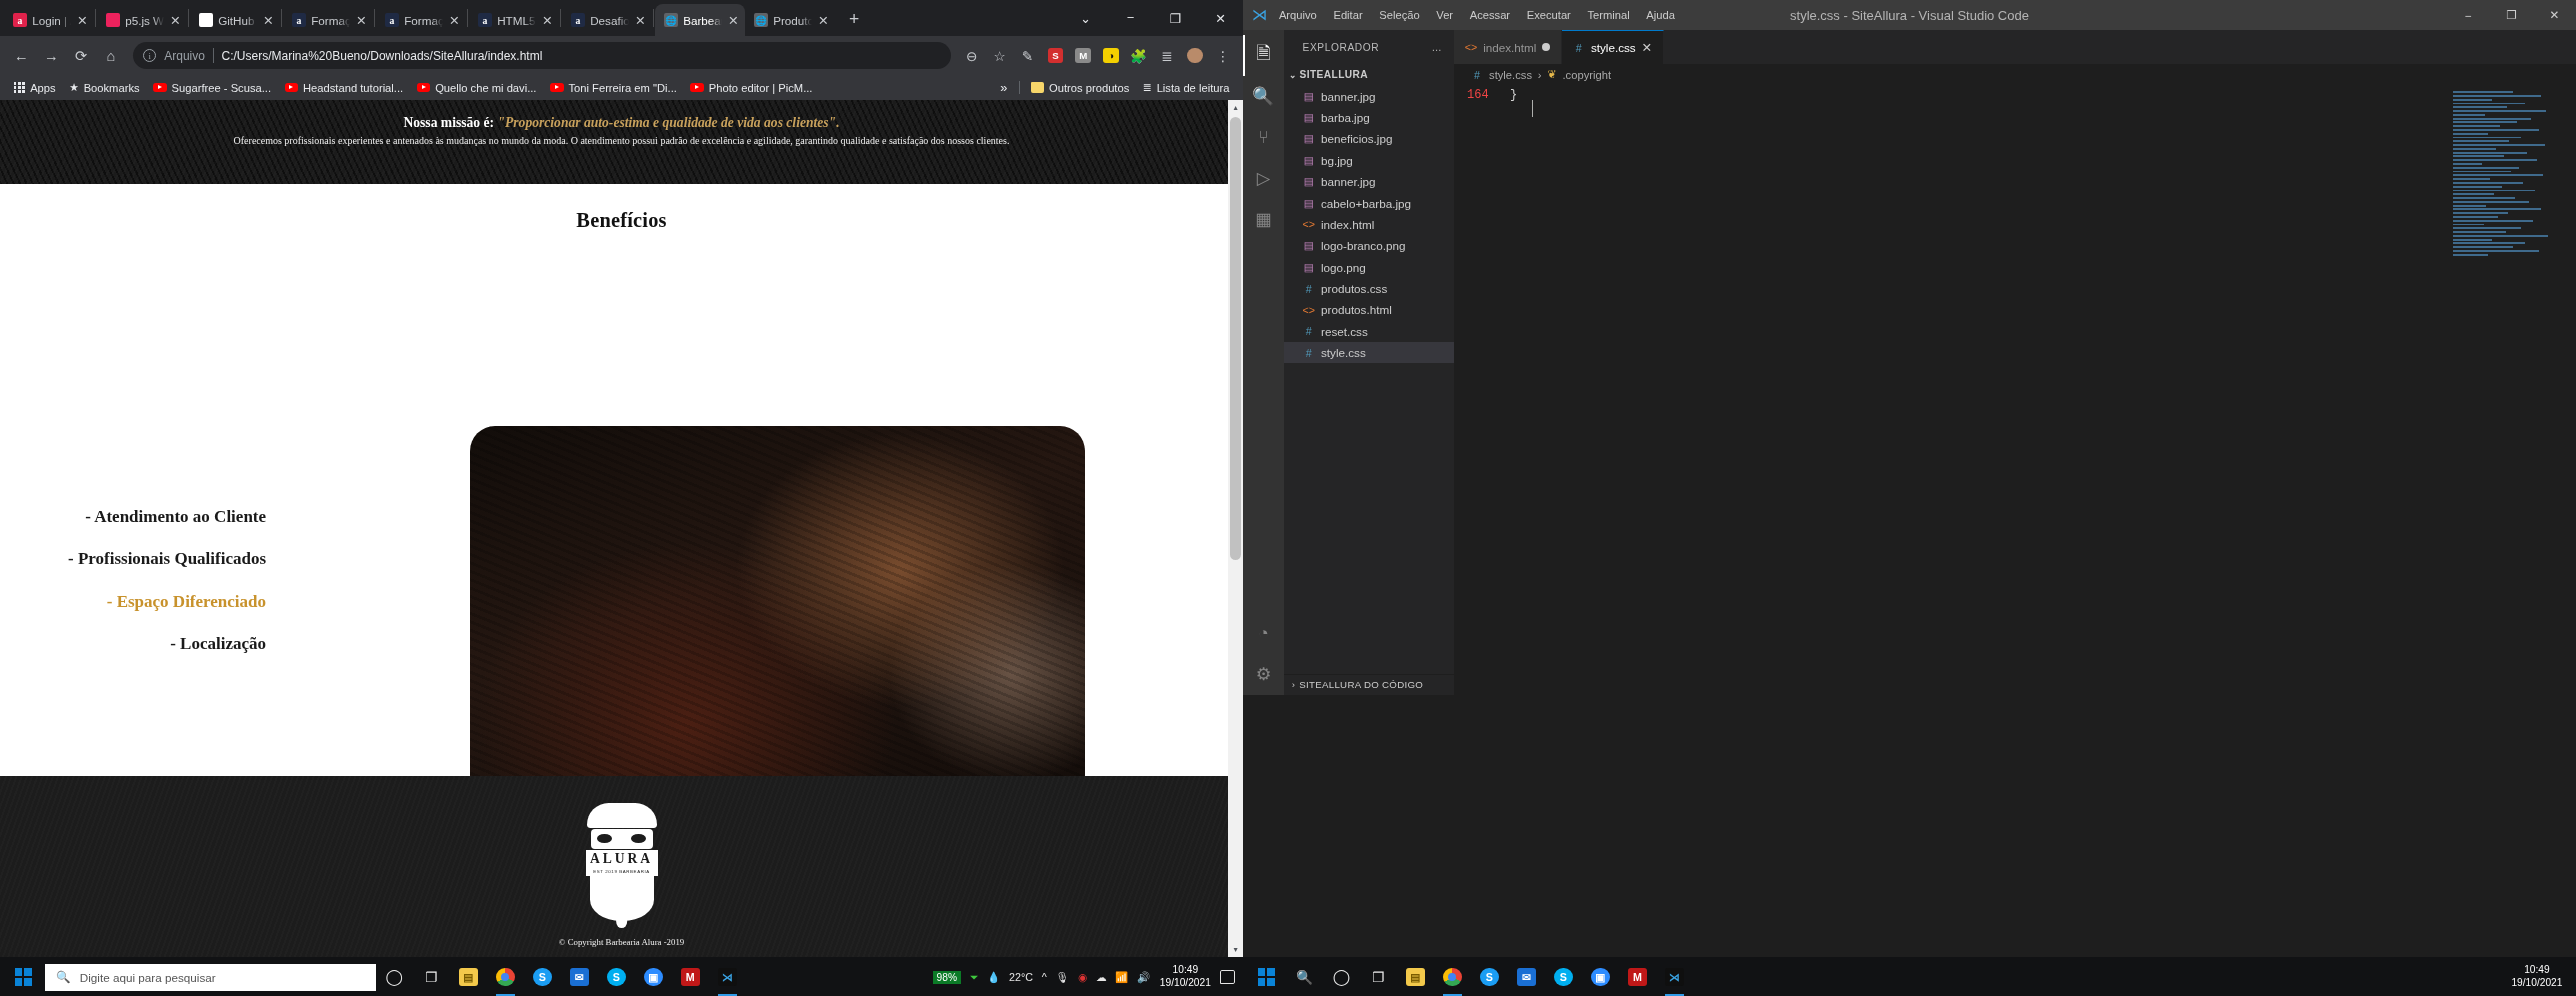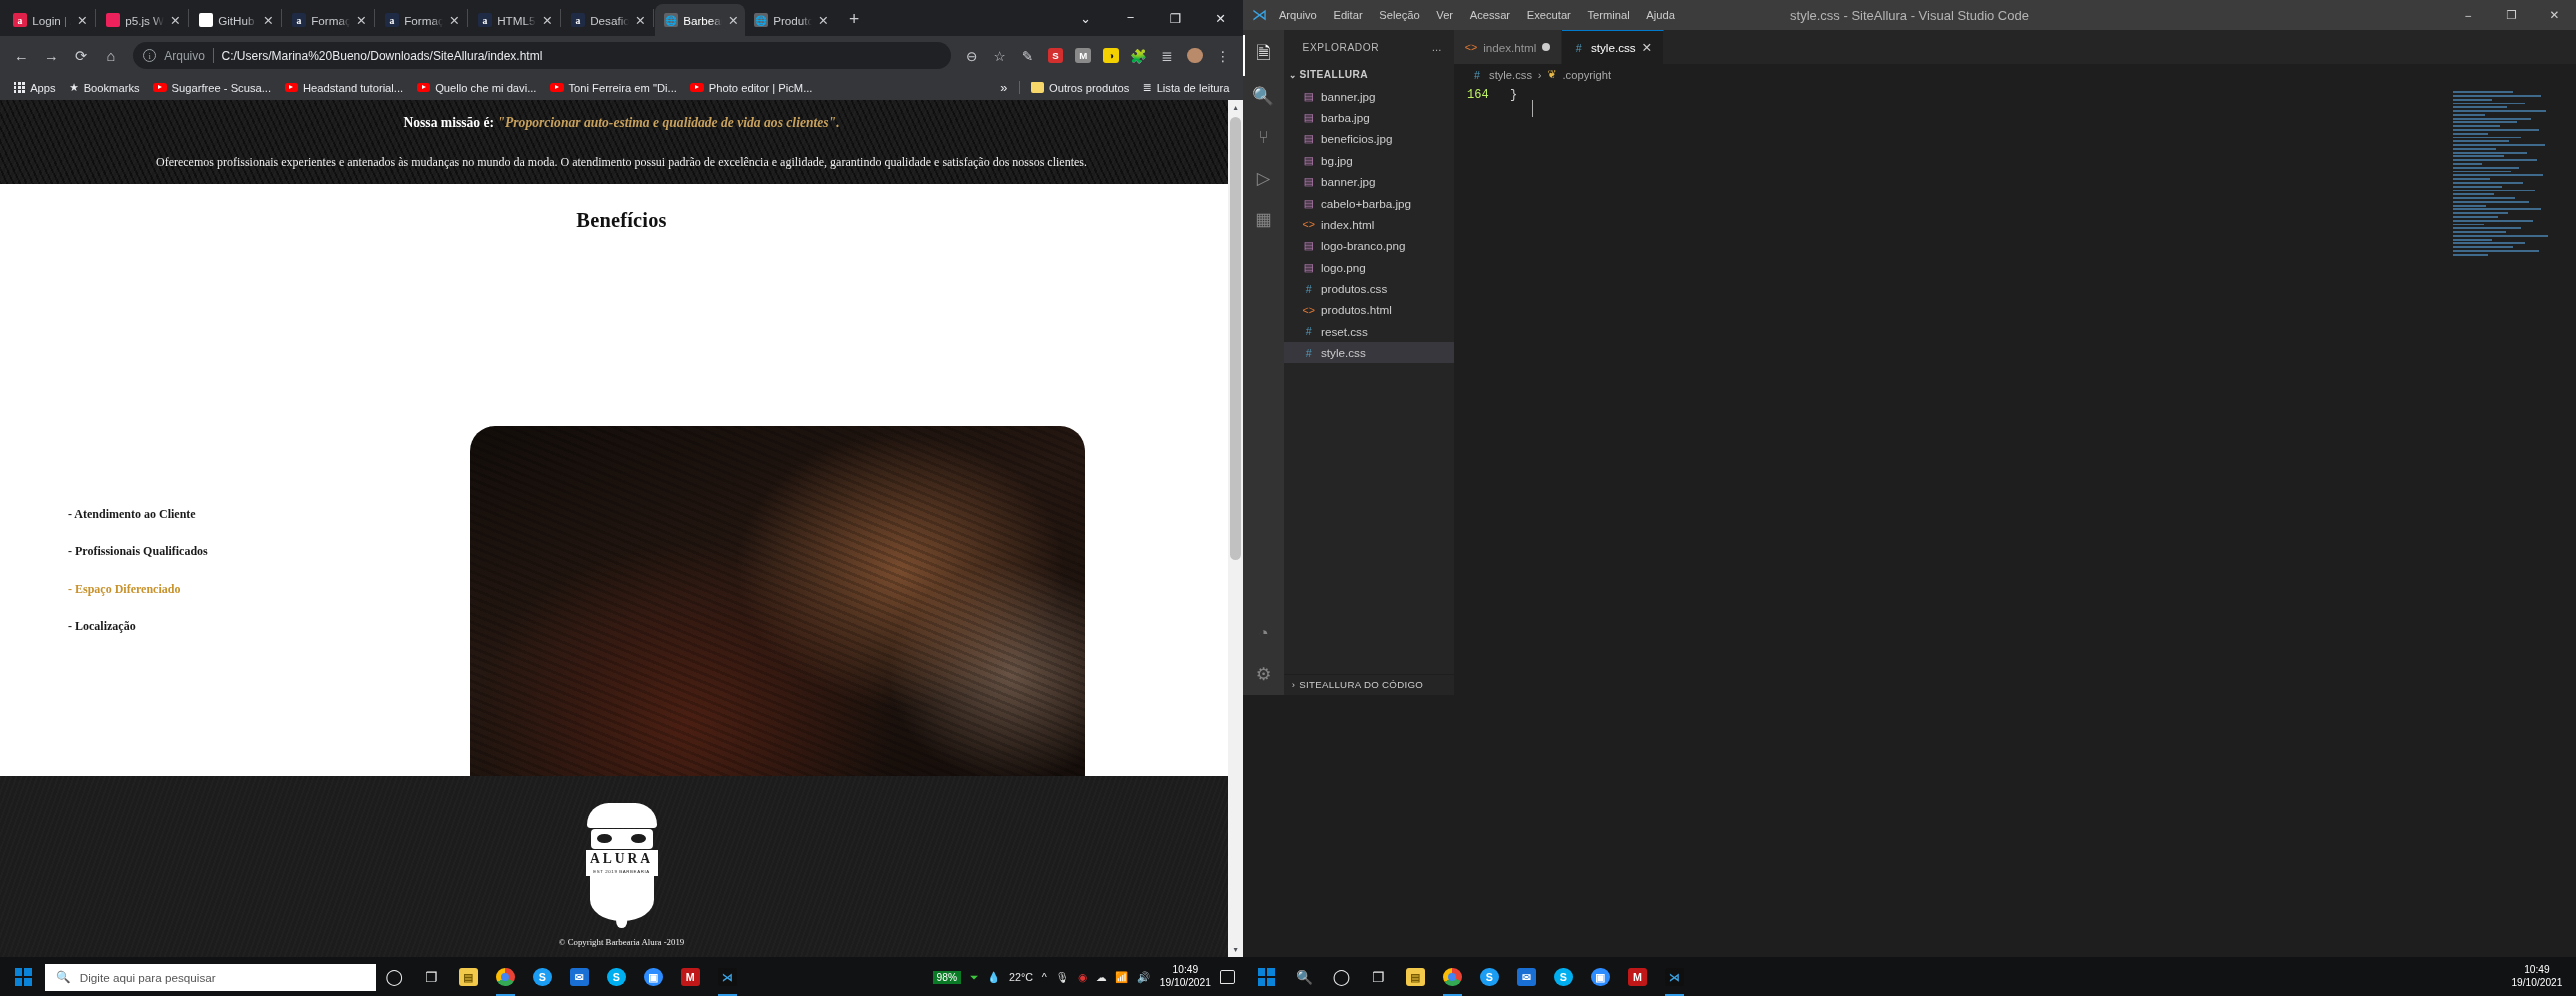--- a/index.html
+++ b/index.html
@@ -89,28 +89,28 @@
   .hero { background:#1b1b1b; height:84px; position:relative; overflow:hidden; }
   .hero::before { content:""; position:absolute; inset:0;
        background-image:
          repeating-linear-gradient(115deg, rgba(255,255,255,.025) 0 1.9px, transparent 1.9px 4.9px),
          repeating-linear-gradient(65deg, rgba(0,0,0,.5) 0 1.9px, transparent 1.9px 5.8px);
        opacity:.9; }
   .mission { position:relative; text-align:center; padding-top:14.6px;
              font-family:"Liberation Serif", serif; font-size:13.6px; color:#fff; }
   .mission b { font-weight:bold; }
   .mission i { color:#c8a15c; font-style:italic; font-weight:bold; }
-  .hero-sub { position:relative; text-align:center; margin-top:24px;
-              font-family:"Liberation Serif", serif; font-size:12px; color:#efefef; }
+  .hero-sub { position:relative; text-align:center; margin-top:4px;
+              font-family:"Liberation Serif", serif; font-size:10px; color:#efefef; }
 
   .benefits { background:#fff; padding-top:25px; position:relative; height:592px; }
   .benefits h2 { text-align:center; font-family:"Liberation Serif", serif;
                  font-size:20.4px; color:#111; font-weight:bold; letter-spacing:0.2px; }
   .ben-list { position:absolute; left:68px; top:323px; font-family:"Liberation Serif",serif;
-              font-size:12px; font-weight:bold; color:#1a1a1a; }
+              font-size:17px; font-weight:bold; color:#1a1a1a;text-align:right; }
   .ben-list li { list-style:none; margin-bottom:22.4px; white-space:nowrap; }
   .ben-list li.hl { color:#c8922c; }
   .ben-photo { position:absolute; left:470px; top:242px; width:615px; height:399px;
                border-radius:25px; overflow:hidden;
                background:
                  radial-gradient(ellipse 234px 195px at 70% 36%, rgba(190,120,70,.55), transparent 70%),
                  radial-gradient(ellipse 292px 253px at 35% 75%, rgba(90,35,20,.75), transparent 72%),
                  radial-gradient(ellipse 175px 156px at 88% 62%, rgba(230,190,160,.38), transparent 70%),
                  linear-gradient(160deg,#120d0a 0%,#251711 40%,#120c09 100%); }
   .ben-photo::after { content:""; position:absolute; inset:0;
@@ -201,21 +201,21 @@
   .ed-tab { height:34px; display:flex; align-items:center; gap:5.8px; padding:0 10.7px;
             font-size:11.7px; color:#969696; background:#2d2d2d; border-right:1px solid #252526; }
   .ed-tab.active { background:#1e1e1e; color:#ffffff; border-top:1px solid #007acc; }
   .dot { width:7.8px; height:7.8px; border-radius:50%; background:#cccccc; }
   .ed-tab .x { font-size:12.7px; color:#cfcfcf; }
   .breadcrumb { height:21.4px; display:flex; align-items:center; gap:5.8px; padding-left:16.6px;
                 font-size:11.2px; color:#a9a9a9; }
   .code-area { flex:1 1 auto; position:relative; font-family:"Liberation Mono", monospace;
                font-size:12px; }
   .code-line { display:flex; height:18.5px; align-items:center; }
-  .ln { width:56px; text-align:right; padding-right:21.4px; color:#bef264; }
+  .ln { width:56px; text-align:right; padding-right:21.4px; color:#ef4444; }
   .ctok { color:#d4d4d4; }
   .cursor-caret { position:absolute; left:78px; top:14.6px; width:1px; height:16.6px;
                   background:#aeafad; }
   .minimap { position:absolute; right:13.6px; top:0; width:115px; height:100%;
              background:#1e1e1e; }
   .mm-block { position:absolute; left:5.8px; width:97px; }
   .mm-l { height:1.9px; margin-bottom:1.9px; background:#3f6a8c; }
   .ed-vscroll { position:absolute; right:0; top:0; width:13.6px; height:100%; background:#1e1e1e; }
 
   .vs-status { height:21.4px; background:#007acc; display:flex; align-items:center;

